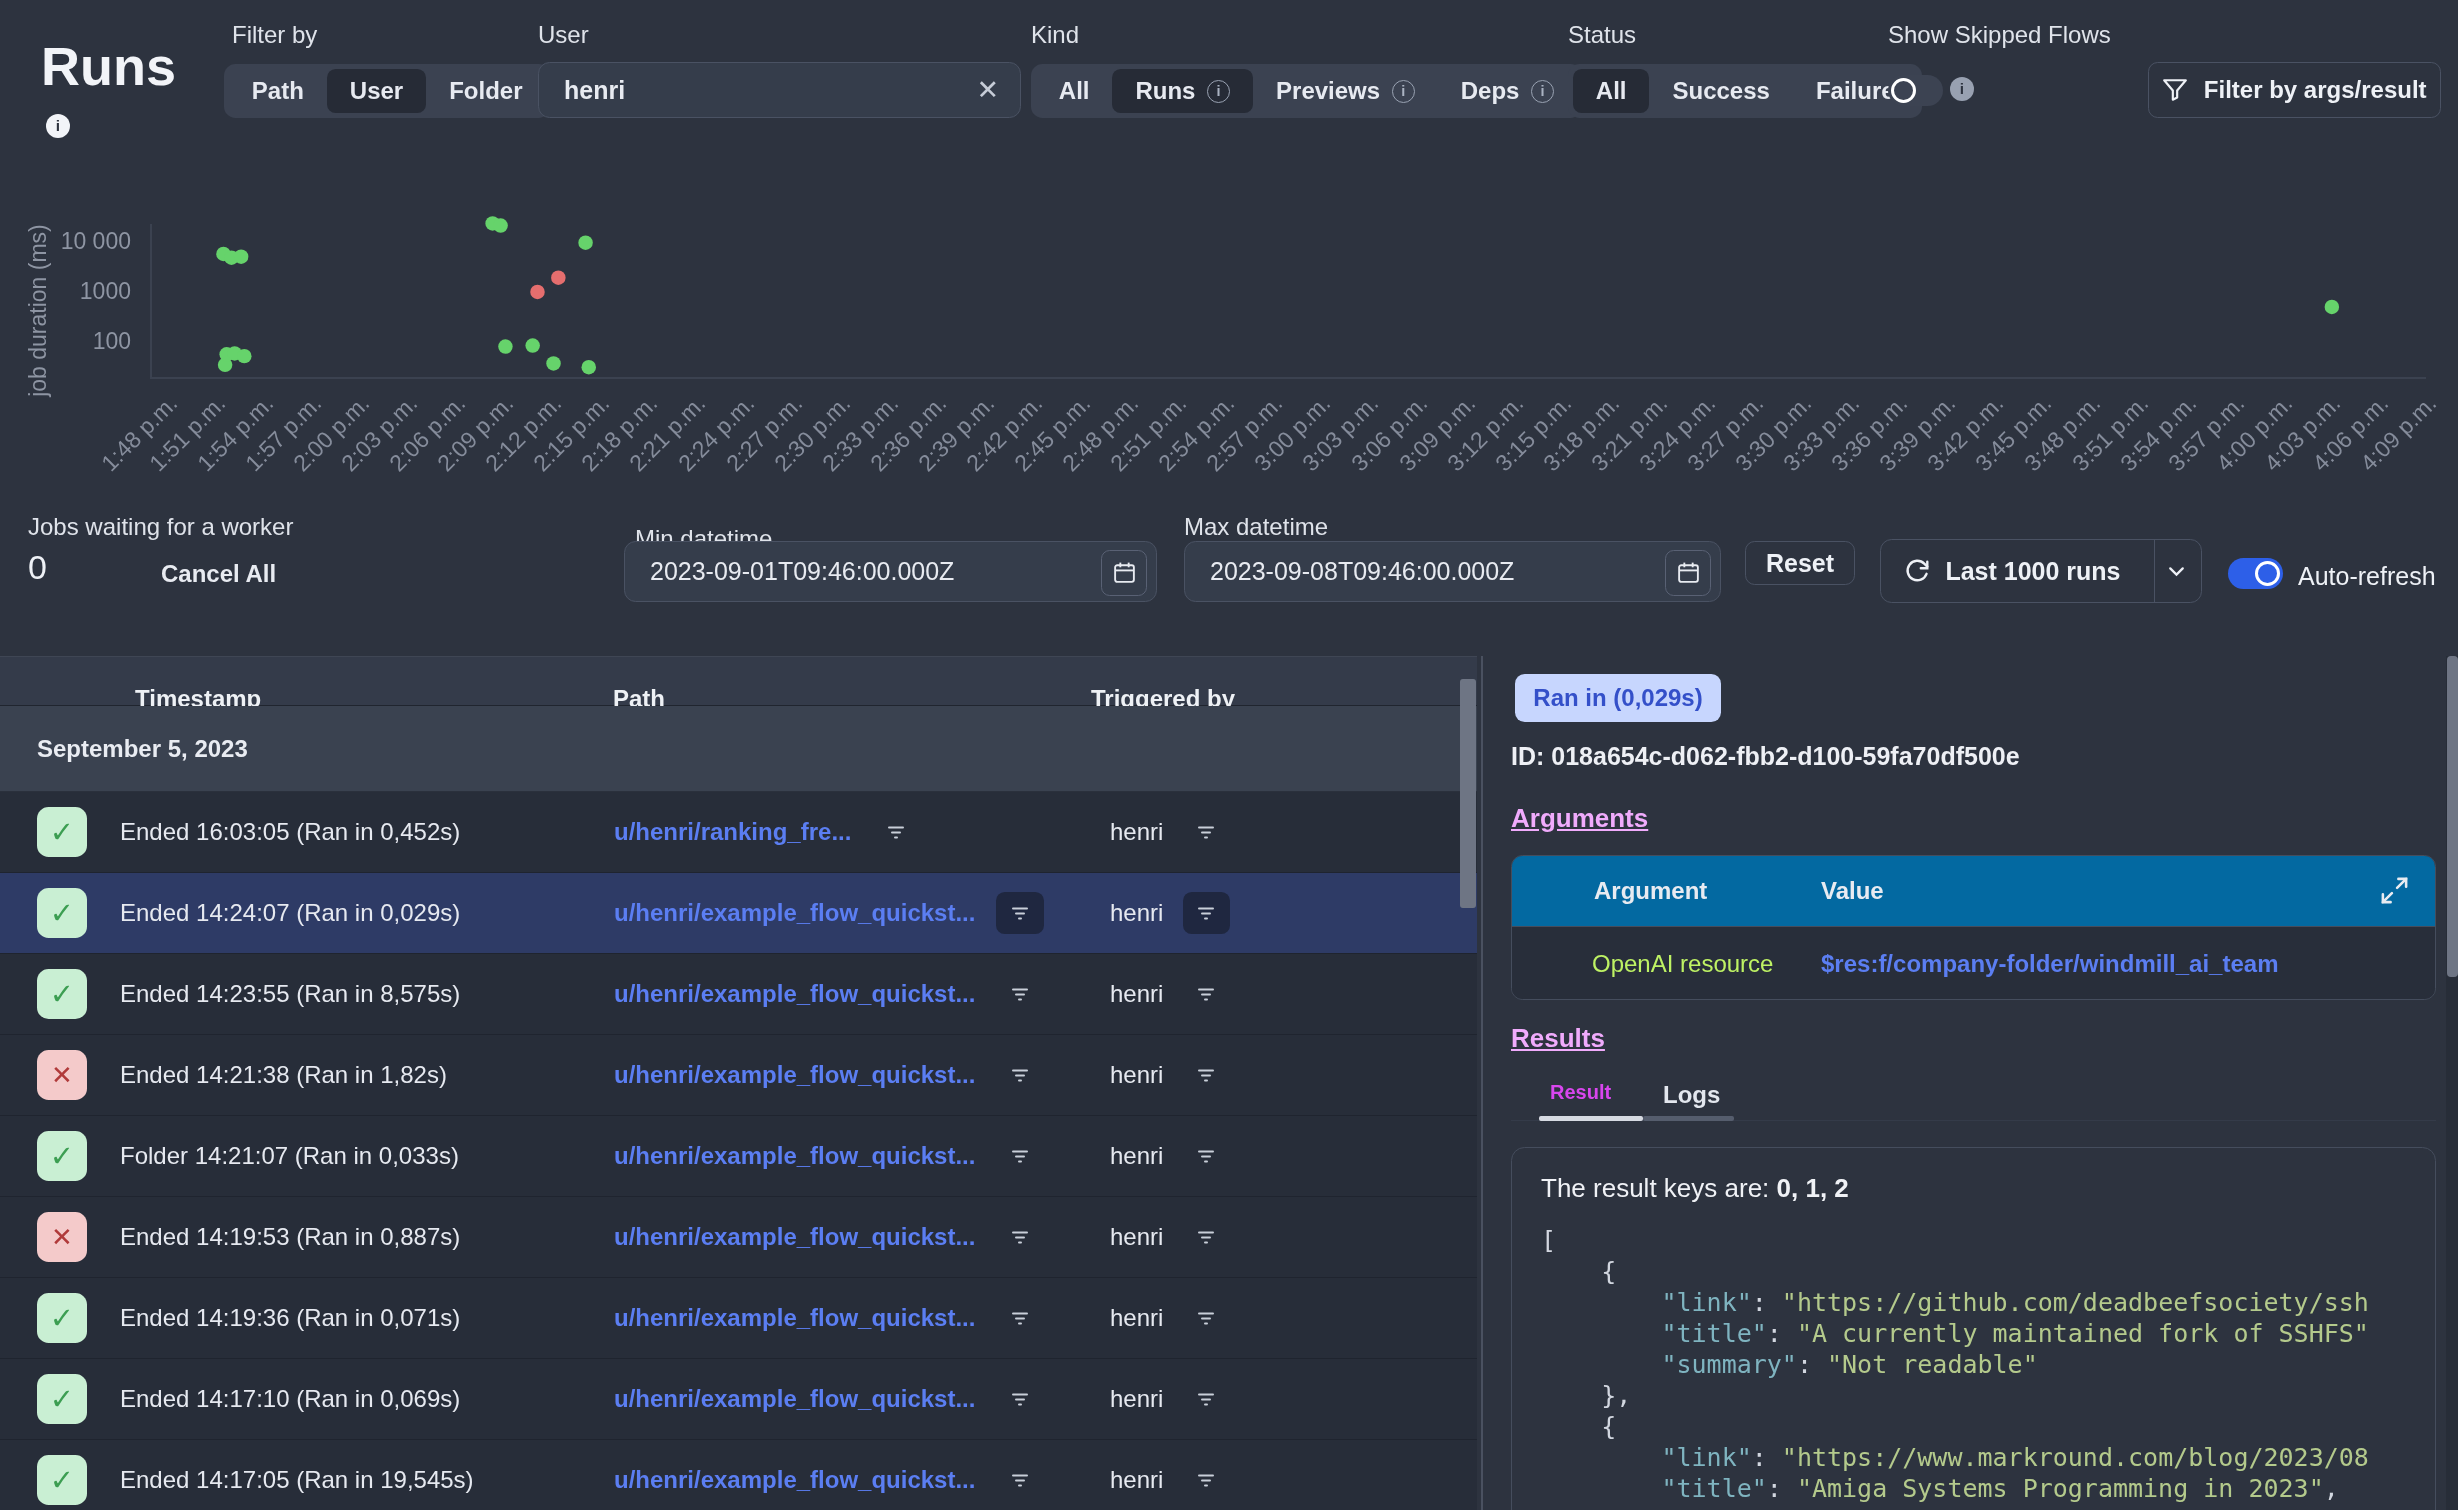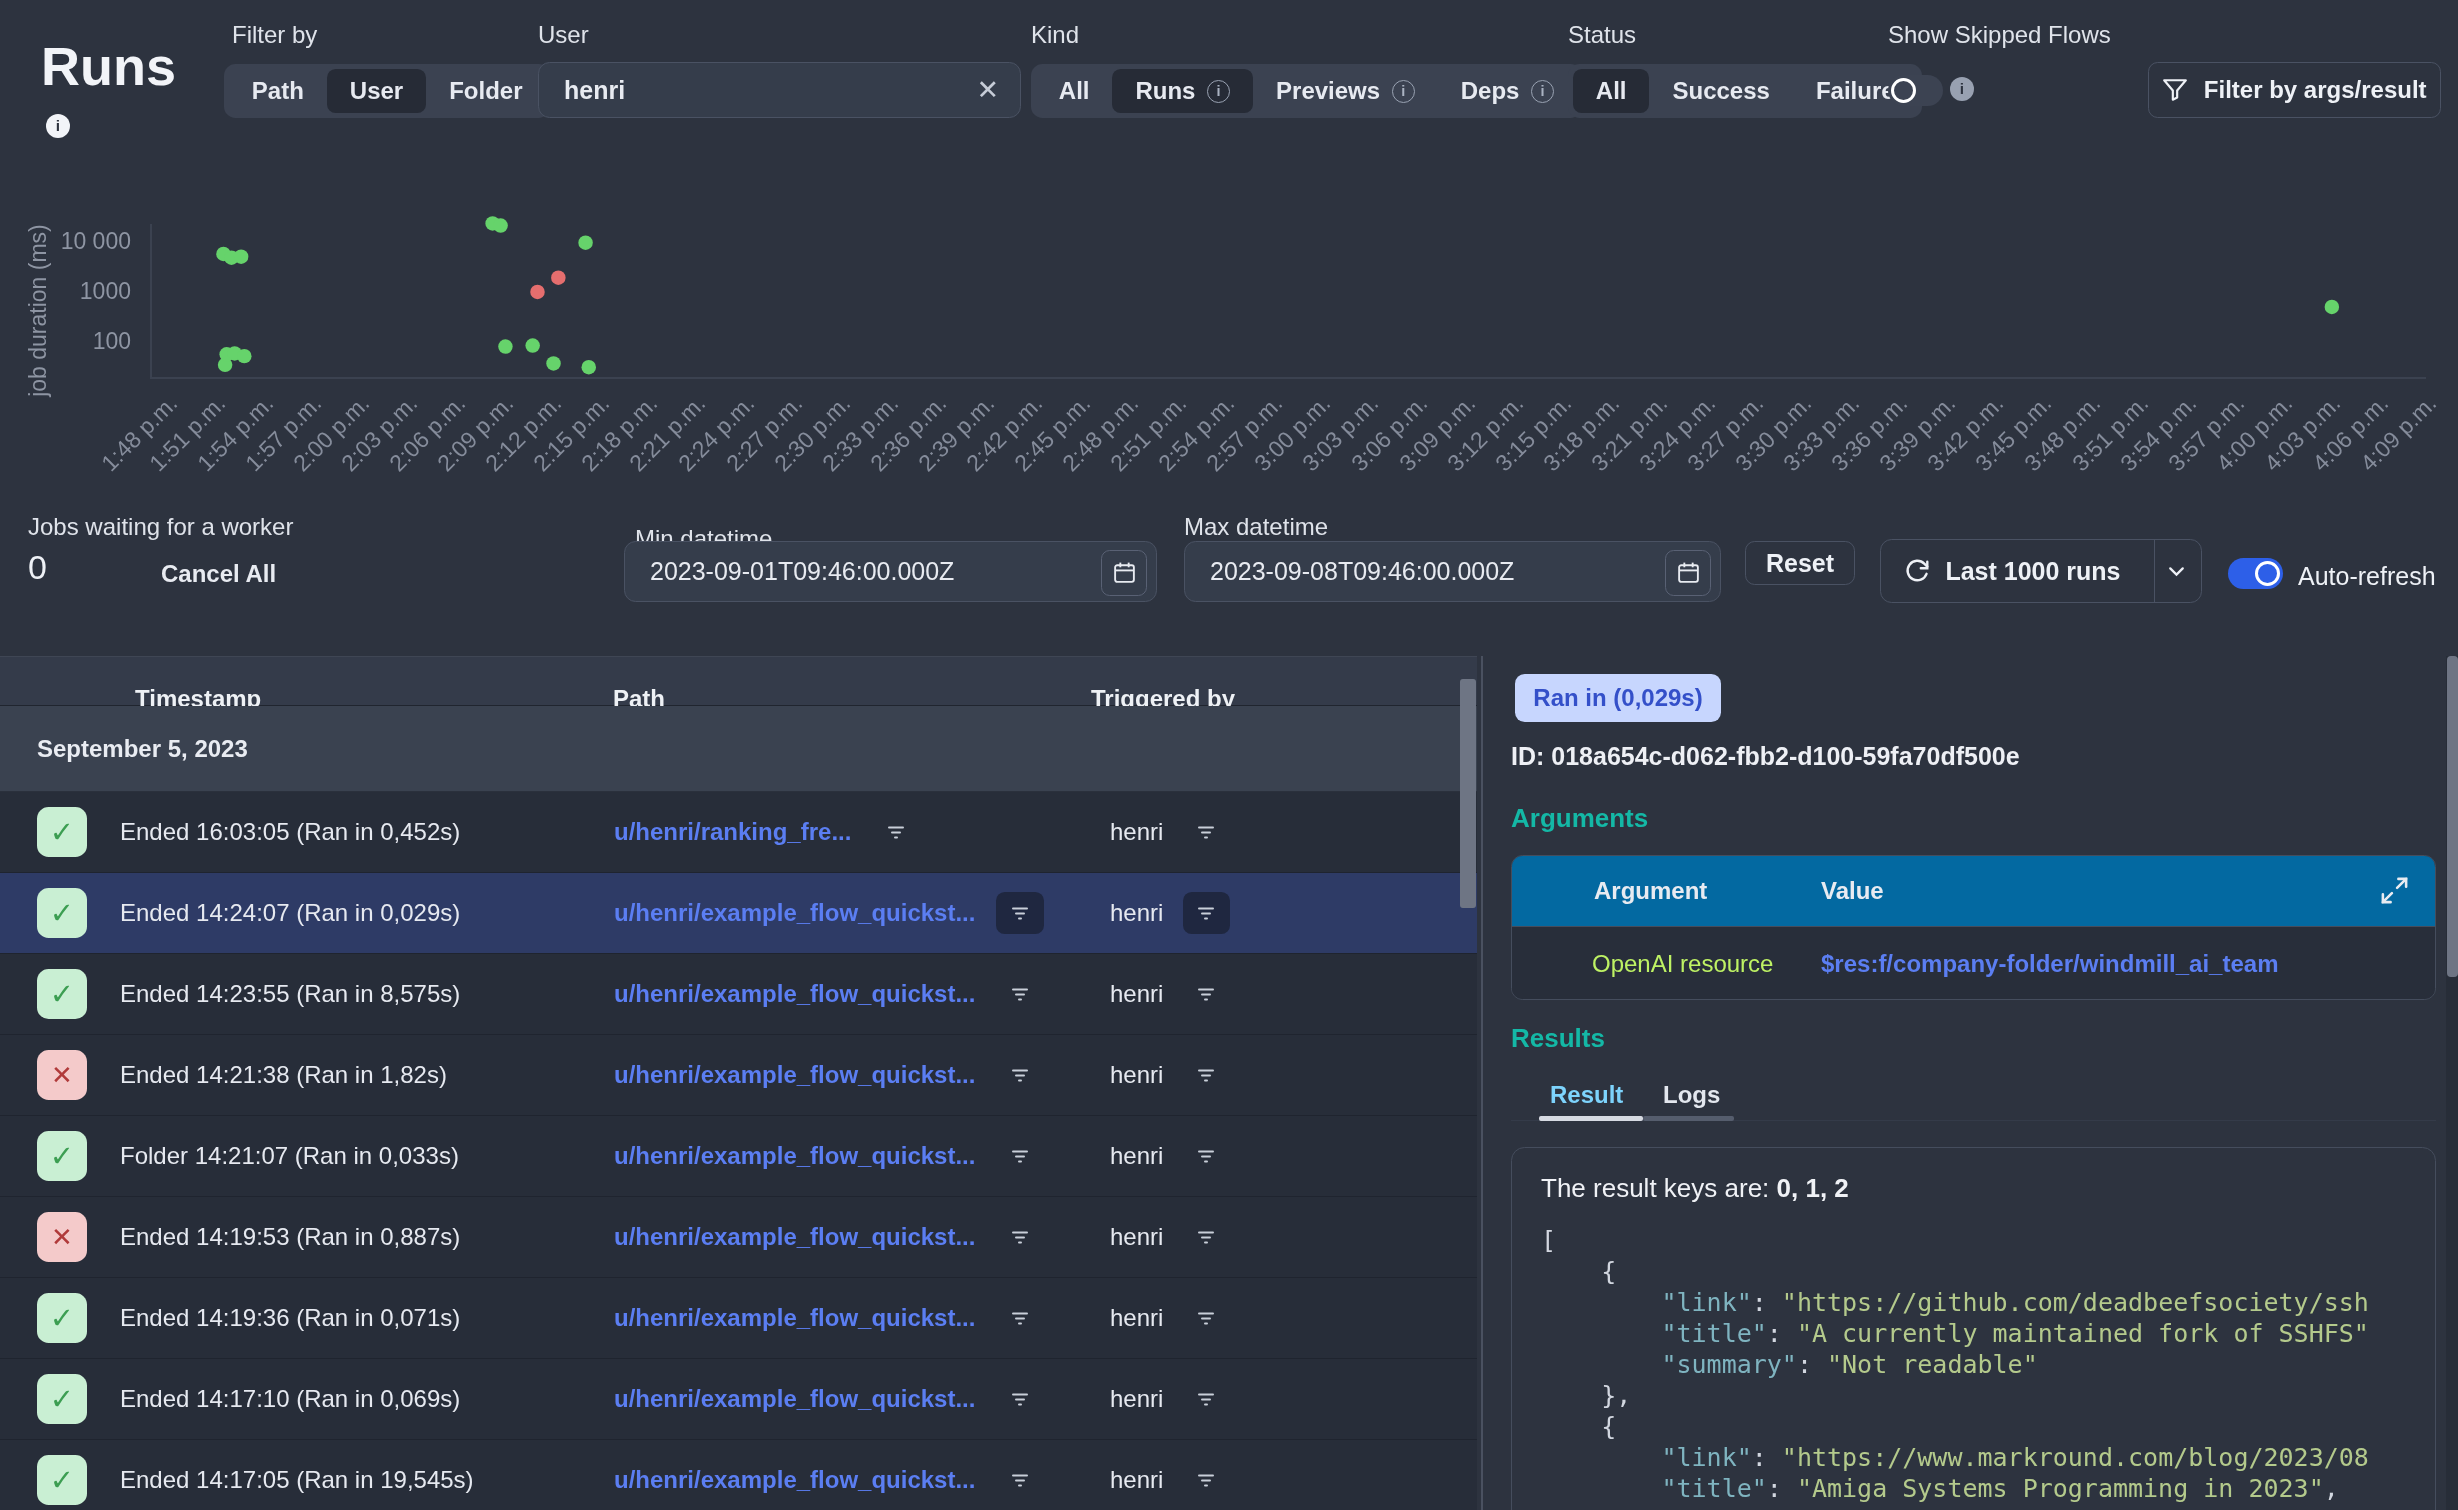--- a/index.html
+++ b/index.html
@@ -39,21 +39,21 @@
        display:flex;align-items:center;justify-content:center;font-size:29px;}
   .stic.ok{background:#c9efd3;color:#3c9e52;}
   .stic.ko{background:#f4caca;color:#b03a3a;font-size:26px;}
   .cts{position:absolute;left:120px;top:0;height:100%;display:flex;align-items:center;font-size:24px;color:#e6e9f0;}
   .cpath{position:absolute;left:614px;top:0;height:100%;display:flex;align-items:center;gap:21px;}
   .cby{position:absolute;left:1110px;top:0;height:100%;display:flex;align-items:center;gap:19.3px;font-size:24px;color:#e6e9f0;}
   .plink{font-size:24px;font-weight:600;color:#5b7ef2;text-decoration:none;}
   .chip{display:flex;align-items:center;justify-content:center;padding:8.7px 11.6px;border-radius:8.7px;}
   .trow.sel .chip{background:#1f2740;}
   
-  .h7{font-size:26px;font-weight:700;color:#14b8a6;}
+  .h7{font-size:26px;font-weight:700;color:#f0abfc;text-decoration:underline;}
   .card{position:absolute;border:1.4px solid #454d5d;border-radius:11.6px;box-sizing:border-box;overflow:hidden;}
   .j-p{color:#d2d7e0;} .j-k{color:#7fb4c0;} .j-v{color:#b4ca8c;}
   #jsonpre{white-space:pre;font-family:"DejaVu Sans Mono",monospace;font-size:25px;line-height:31px;}
   svg{display:block;}
 </style>
 </head>
 <body>
 
 <div id="app">
 
@@ -484,21 +484,21 @@
         </svg>
     </div>
     <div style="position:relative;height:73px;background:#282e3a;">
       <span style="position:absolute;left:80px;top:23px;font-size:24px;color:#bef264;">OpenAI resource</span>
       <span style="position:absolute;left:309px;top:23px;font-size:24px;font-weight:600;color:#5b7ef2;cursor:pointer;">$res:f/company-folder/windmill_ai_team</span>
     </div>
   </div>
 
   <div class="abs h7" style="left:1511px;top:1023px;">Results</div>
 
-  <div class="abs" style="left:1550px;top:1081px;font-size:24px;font-weight:700;color:#7dd3fc;cursor:pointer;">Result</div>
+  <div class="abs" style="left:1550px;top:1081px;font-size:20px;font-weight:700;color:#d946ef;cursor:pointer;">Result</div>
   <div class="abs" style="left:1663px;top:1081px;font-size:24px;font-weight:600;color:#e3e7ee;cursor:pointer;">Logs</div>
   <div class="abs" style="left:1511px;top:1120px;width:925px;height:1px;background:#343b49;"></div>
   <div class="abs" style="left:1539px;top:1116px;width:104px;height:4.8px;background:#d6dae2;border-radius:1.9px;"></div>
   <div class="abs" style="left:1643px;top:1116px;width:91px;height:4.8px;background:#555d6d;border-radius:1.9px;"></div>
 
   <div class="card" style="left:1511px;top:1147px;width:925px;height:406px;border-radius:13.5px;padding:25px 0 0 29px;">
     <div style="font-size:26px;color:#f0f2f6;">
       <span>The result keys are:</span>
       <span style="font-weight:700;"> </span><span style="font-weight:700;">0, 1, 2</span>
     </div>

